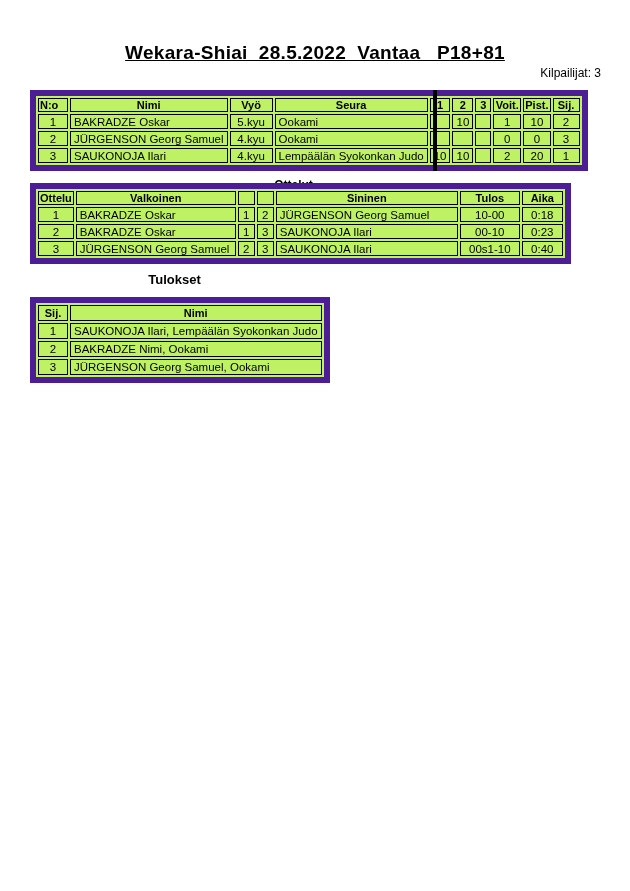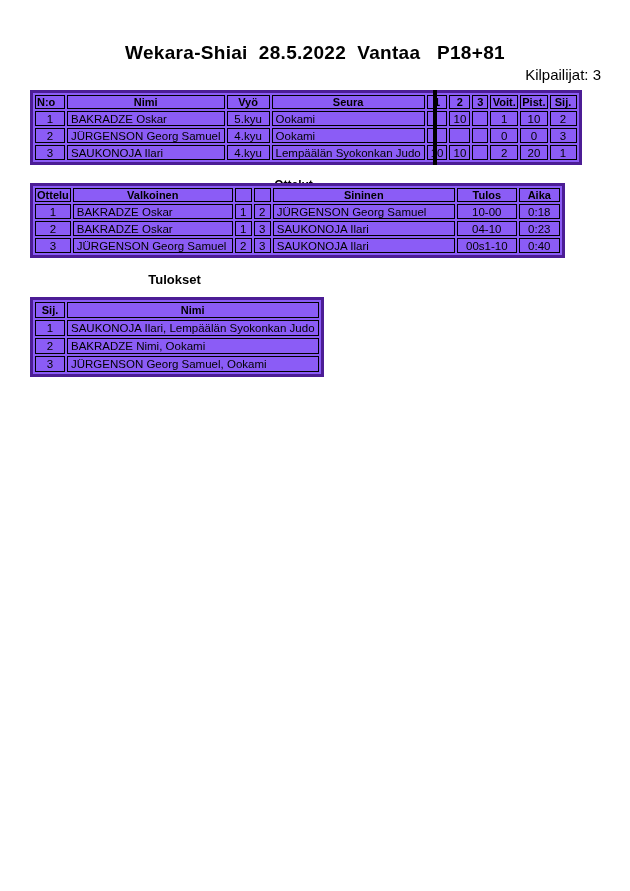--- a/index.html
+++ b/index.html
@@ -2,37 +2,37 @@
 <html><head>
 <meta charset="utf-8">
 <style>
   html,body { margin:0; padding:0; background:#ffffff; }
   body { width:630px; height:891px; font-family:"Liberation Sans", sans-serif; color:#000; }
   .page { position:relative; width:630px; height:891px; background:#fff; overflow:hidden; }
 
   .doc-title {
     position:absolute; top:42px; left:0; width:630px;
     text-align:center; font-size:19px; font-weight:bold;
-    white-space:pre; letter-spacing:0.3px;
+    white-space:pre; letter-spacing:0.3px;text-decoration:underline;
   }
   .sec-title { position:absolute; font-weight:bold; text-align:center; }
   .sec-kilpailijat { top:65px; left:30px; width:444px; font-size:12px; }
   .sec-ottelut    { top:178px; left:30px; width:527px; font-size:12px; }
   .sec-tulokset   { top:272px; left:30px; width:289px; font-size:13px; }
-  .count-label { position:absolute; top:66px; right:29px; font-size:15px; }
+  .count-label { position:absolute; top:66px; right:29px; font-size:12px; }
 
   .tbl-wrap { position:absolute; }
   .tw1 { top:90px;  left:30px; }
   .tw2 { top:183px; left:30px; }
   .tw3 { top:297px; left:30px; }
 
   table {
     border-collapse:separate; border-spacing:2px;
-    border:3px solid #4c1d95; table-layout:fixed;
-    background:#8b5cf6;
+    border:6px solid #4c1d95; table-layout:fixed;
+    background:#bef264;
   }
   th, td {
     border:1px solid #000; box-sizing:border-box;
     white-space:nowrap; overflow:visible;
     font-size:11.5px; vertical-align:middle;
   }
   th { font-size:11px; font-weight:bold; text-align:center; padding:0 1px; height:14px; }
   td { padding:0 3px; height:15px; text-align:center; }
   .t3 th { height:16px; }
   .t3 td { height:16px; }
@@ -153,21 +153,21 @@
         <td class="l">JÜRGENSON Georg Samuel</td>
         <td>10-00</td>
         <td>0:18</td>
       </tr>
       <tr>
         <td>2</td>
         <td class="l">BAKRADZE Oskar</td>
         <td>1</td>
         <td>3</td>
         <td class="l">SAUKONOJA Ilari</td>
-        <td>04-10</td>
+        <td>00-10</td>
         <td>0:23</td>
       </tr>
       <tr>
         <td>3</td>
         <td class="l">JÜRGENSON Georg Samuel</td>
         <td>2</td>
         <td>3</td>
         <td class="l">SAUKONOJA Ilari</td>
         <td>00s1-10</td>
         <td>0:40</td>

